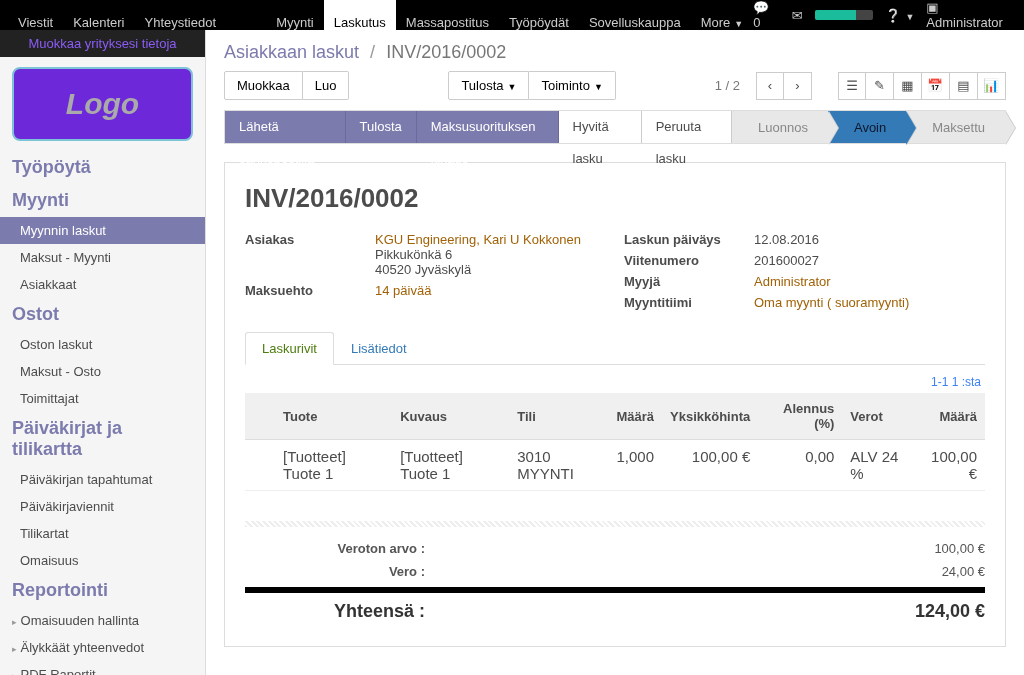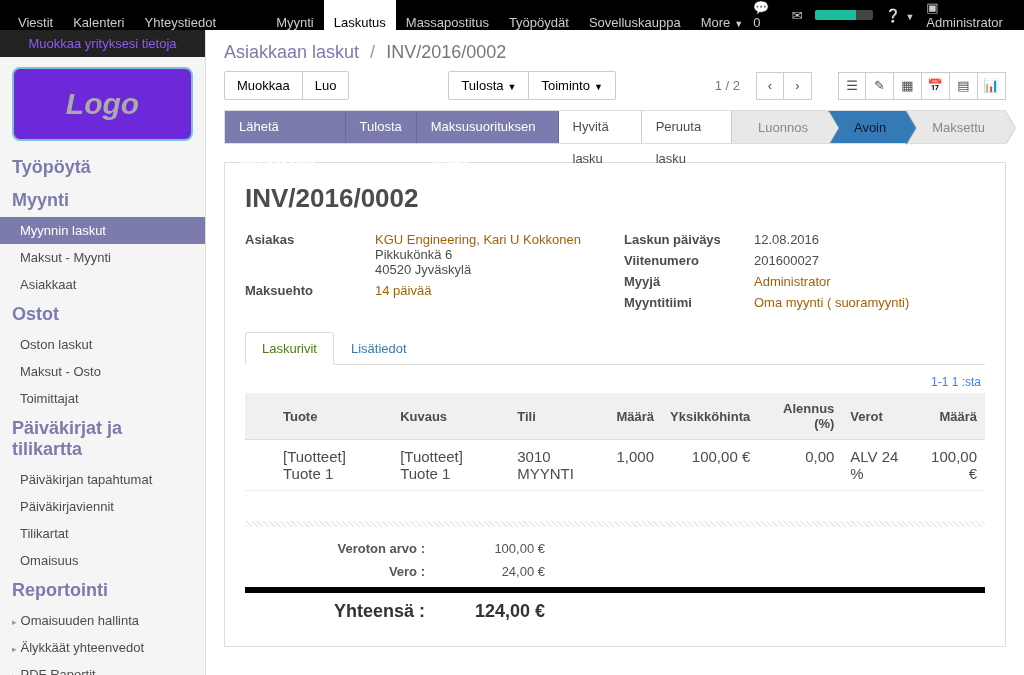--- a/index.html
+++ b/index.html
@@ -87,21 +87,21 @@
 
 
 table.lines { width: 100%; border-collapse: collapse; }
 .lines th { background: #f0f0f0; padding: 8px; text-align: left; font-weight: bold; border-bottom: 1px solid #ddd; font-size: 13px; }
 .lines th.r, .lines td.r { text-align: right; }
 .lines td { padding: 8px; border-bottom: 1px solid #eee; font-size: 15px; vertical-align: top; }
 .striped-sep { height: 6px; background: repeating-linear-gradient(45deg,#eee,#eee 2px,#fff 2px,#fff 4px); margin-top: 30px; }
 
 
 .totals { margin-top: 10px; }
-.totals-row { display: flex; justify-content: flex-start; padding: 4px 0; }
+.totals-row { display: flex; justify-content: space-between; padding: 4px 0; }
 .totals-label { width: 180px; text-align: right; font-weight: bold; color: #555; }
 .totals-val { width: 120px; text-align: right; color: #555; }
 .totals-row.grand { border-top: 6px solid #000000; padding-top: 8px; margin-top: 4px; }
 .totals-row.grand .totals-label, .totals-row.grand .totals-val { font-size: 18px; font-weight: bold; color: #333; }
 </style>
 </head>
 <body>
 
 <div class="topnav">
   <div class="topnav-item">Viestit</div>

